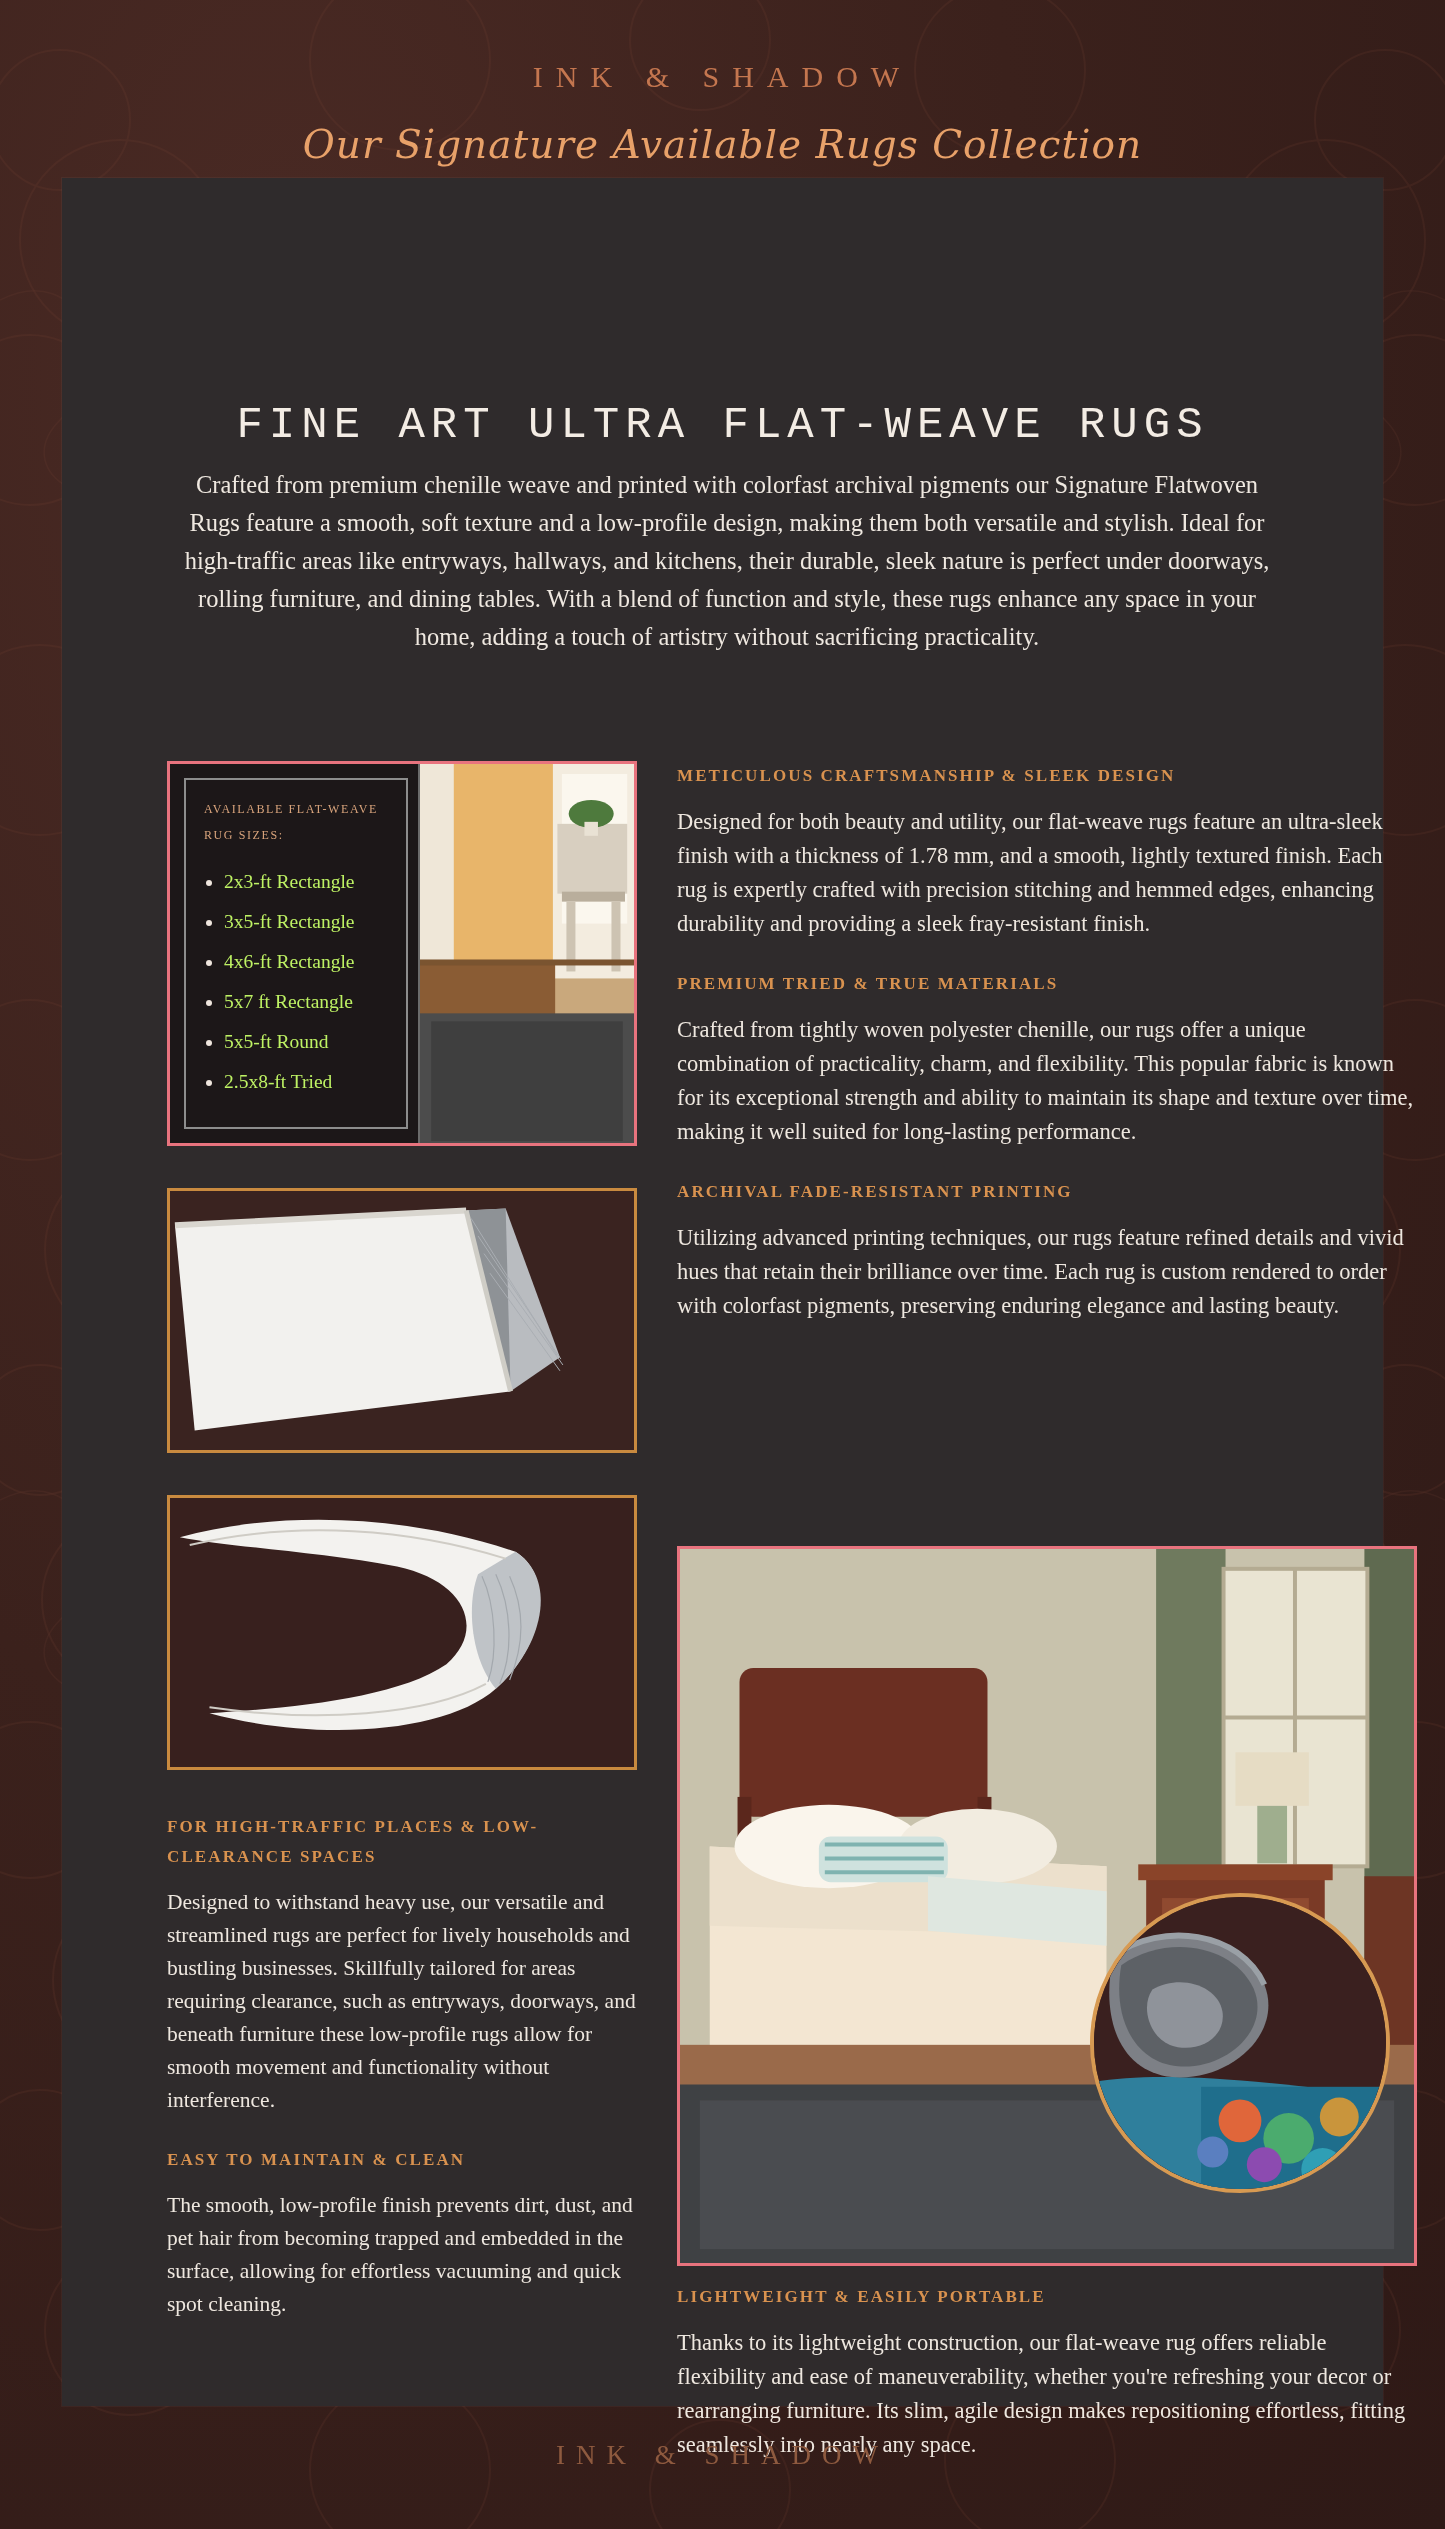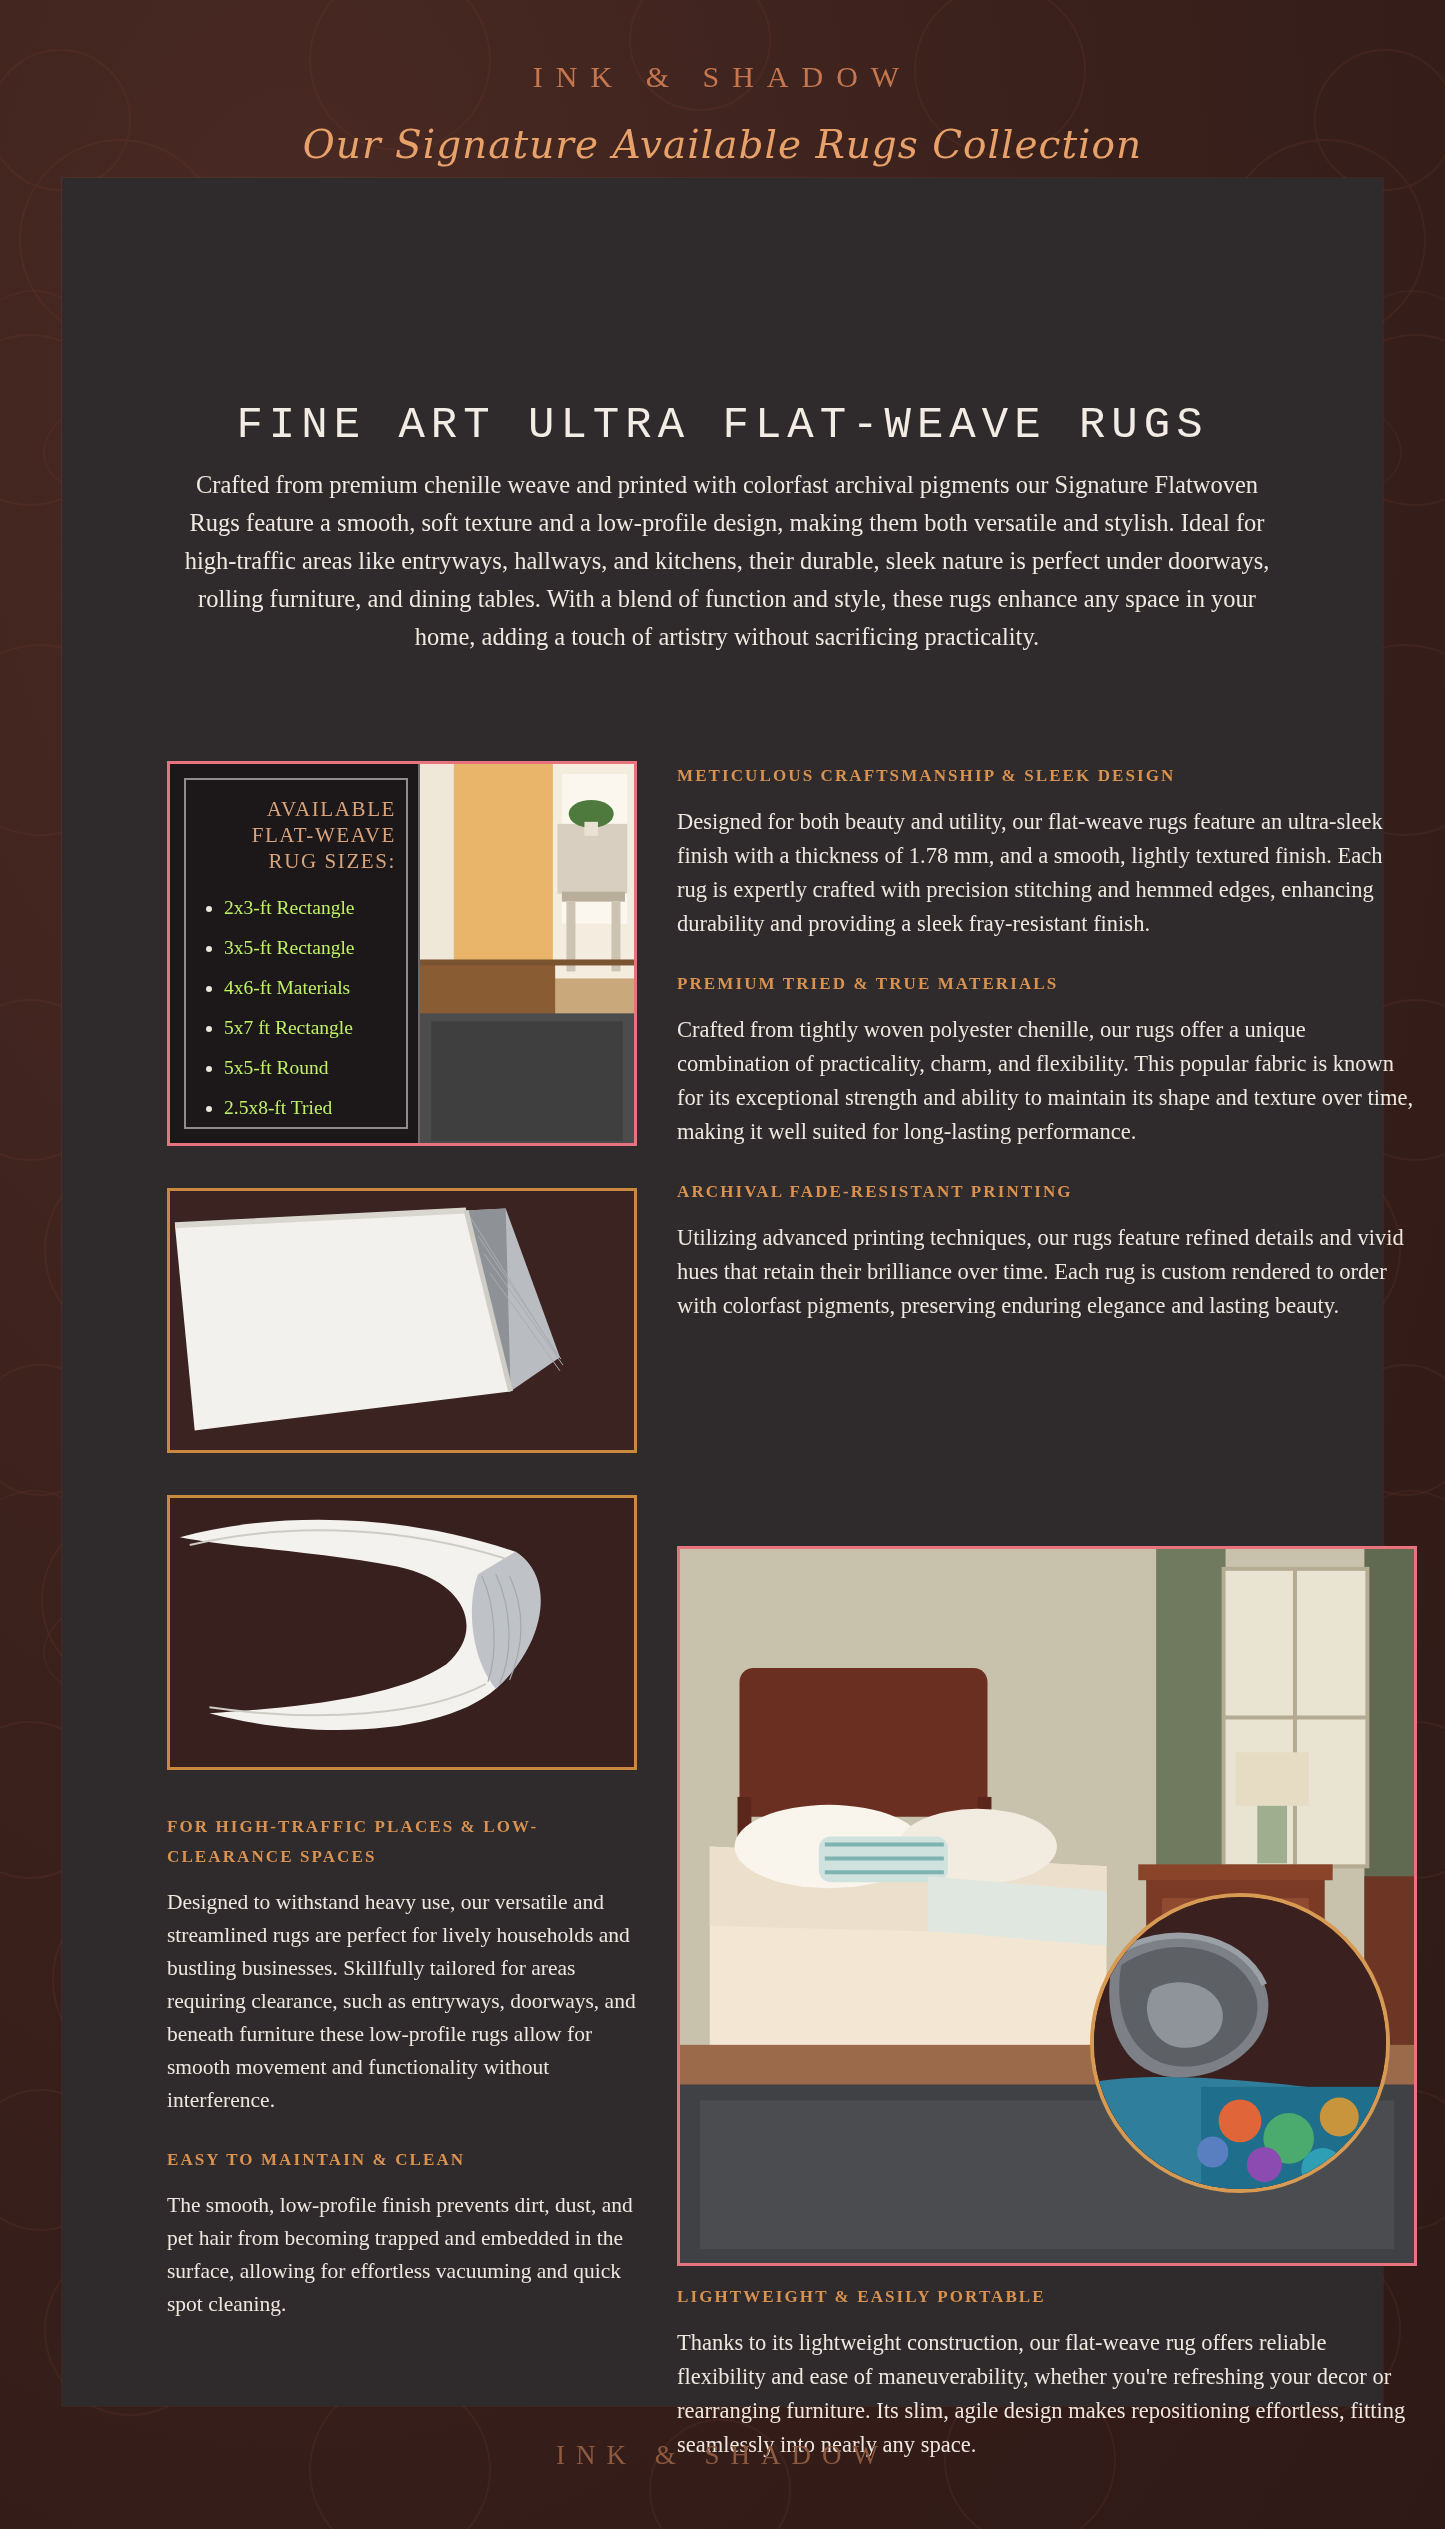--- a/index.html
+++ b/index.html
@@ -108,25 +108,24 @@
     position: relative;
   }
   .sizes-card-inner {
     position: absolute;
     left: 14px; top: 14px; right: 10px; bottom: 14px;
     border: 2px solid #8d8d8d;
     padding: 16px 10px 10px 18px;
   }
   .sizes-title {
     color: #d9a47c;
-    font-size: 21px;
+    font-size: 12px;
     letter-spacing: 1.6px;
     line-height: 26px;
     text-transform: uppercase;
-    text-align: right;
   }
   .sizes-list {
     margin: 14px 0 0 0;
     padding: 0 0 0 20px;
     color: #bef264;
     font-size: 19.5px;
     line-height: 40px;
   }
   .sizes-list li::marker { color: #efe6de; }
 
@@ -264,21 +263,21 @@
 
   <div class="col-left">
 
     <div class="frame-pink sizes-block">
       <div class="sizes-card">
         <div class="sizes-card-inner">
           <div class="sizes-title">Available Flat-Weave Rug Sizes:</div>
           <ul class="sizes-list">
             <li>2x3-ft Rectangle</li>
             <li>3x5-ft Rectangle</li>
-            <li>4x6-ft Materials</li>
+            <li>4x6-ft Rectangle</li>
             <li>5x7 ft Rectangle</li>
             <li>5x5-ft Round</li>
             <li>2.5x8-ft Tried</li>
           </ul>
         </div>
       </div>
       <div class="photo-hall">
         <svg width="100%" height="100%" viewBox="0 0 190 380" preserveAspectRatio="none">
           <rect x="0" y="0" width="190" height="380" fill="#c9a87c"></rect>
           <rect x="0" y="0" width="120" height="200" fill="#e8b56a"></rect>

